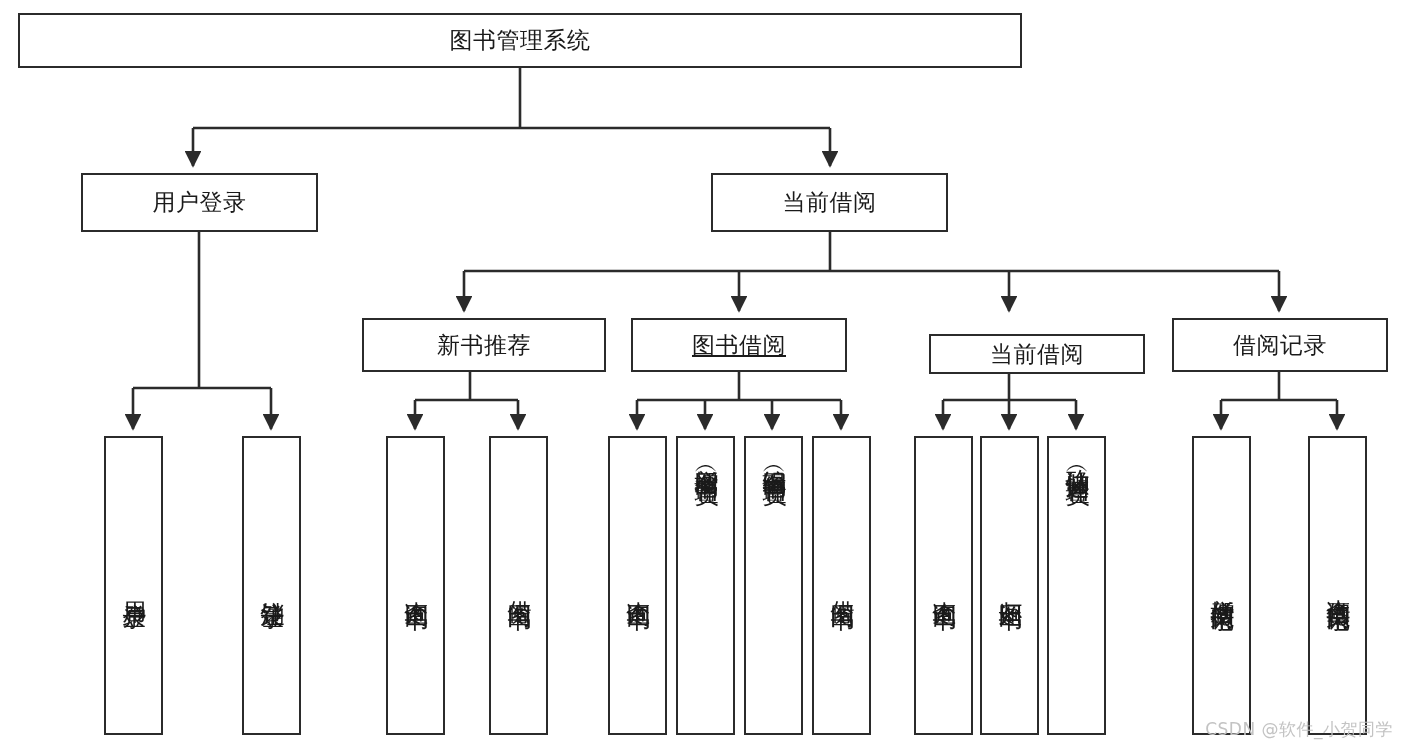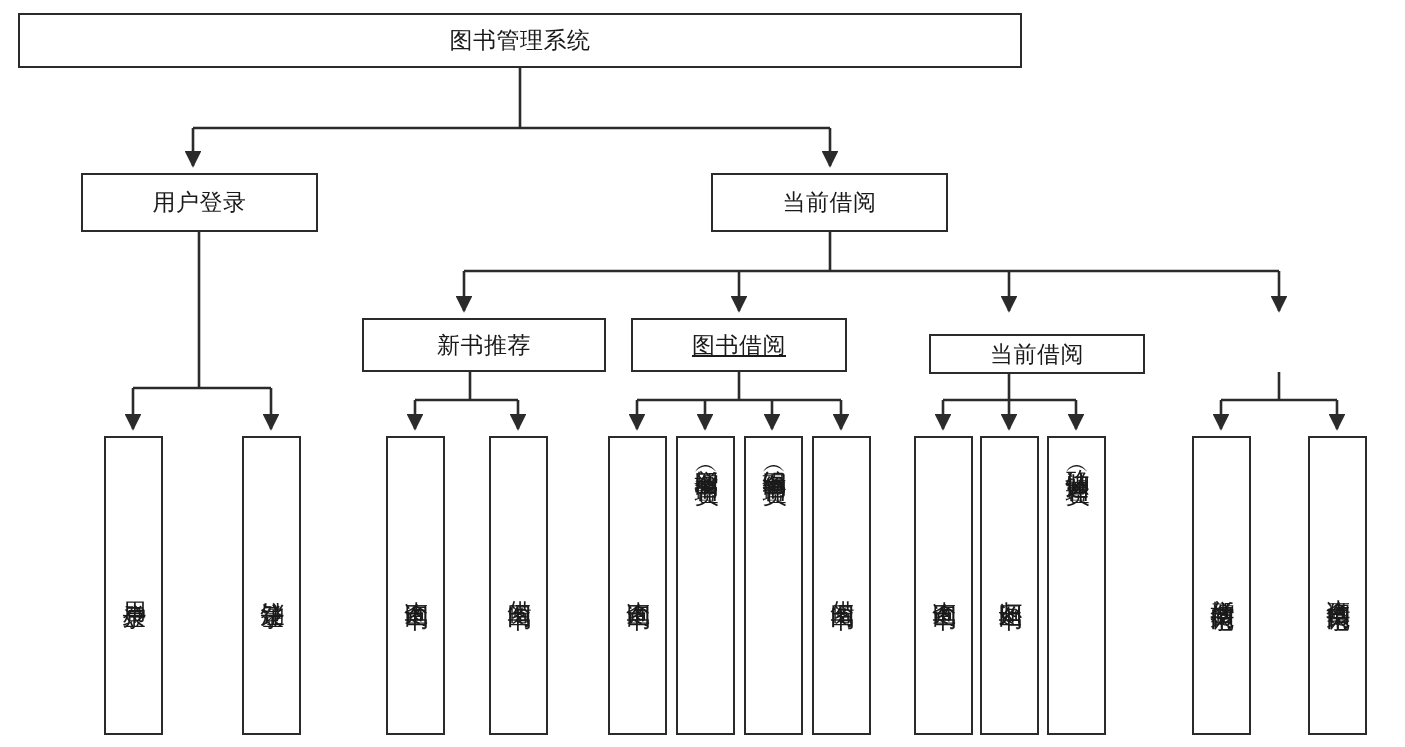--- a/index.html
+++ b/index.html
@@ -156,20 +156,23 @@
   </div>
 
   <div class="node horiz" style="left:631px; top:318px; width:216px; height:54px;text-decoration:underline;">
     <span class="label">图书借阅</span>
   </div>
 
   <div class="node horiz" style="left:901px; top:334px; width:216px; height:40px;margin-left:28px;">
     <span class="label">当前借阅</span>
   </div>
 
+  <div class="node horiz" style="left:1172px; top:318px; width:216px; height:54px;">
+    <span class="label">借阅记录</span>
+  </div>
 
   <div class="node vert mid" style="left:104px; top:436px; width:59px; height:299px;">
     <span class="label">用户登录</span>
   </div>
 
   <div class="node vert mid" style="left:242px; top:436px; width:59px; height:299px;">
     <span class="label">注销登录</span>
   </div>
 
   <div class="node vert mid" style="left:386px; top:436px; width:59px; height:299px;">
@@ -209,14 +212,15 @@
   </div>
 
   <div class="node vert mid" style="left:1192px; top:436px; width:59px; height:299px;">
     <span class="label">新增借阅记录</span>
   </div>
 
   <div class="node vert mid" style="left:1308px; top:436px; width:59px; height:299px;">
     <span class="label">查询借阅记录</span>
   </div>
 
+  <div id="watermark">CSDN @软件_小贺同学</div>
 
 </div>
 
 </body></html>

